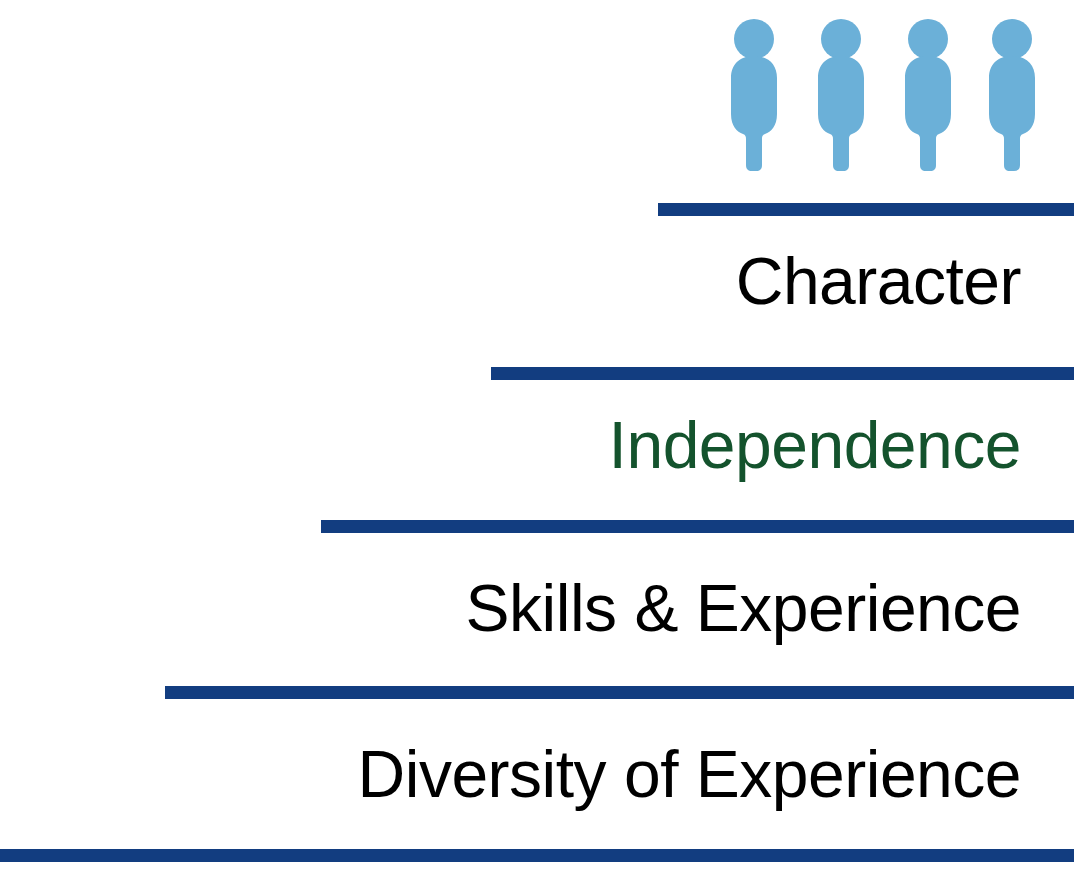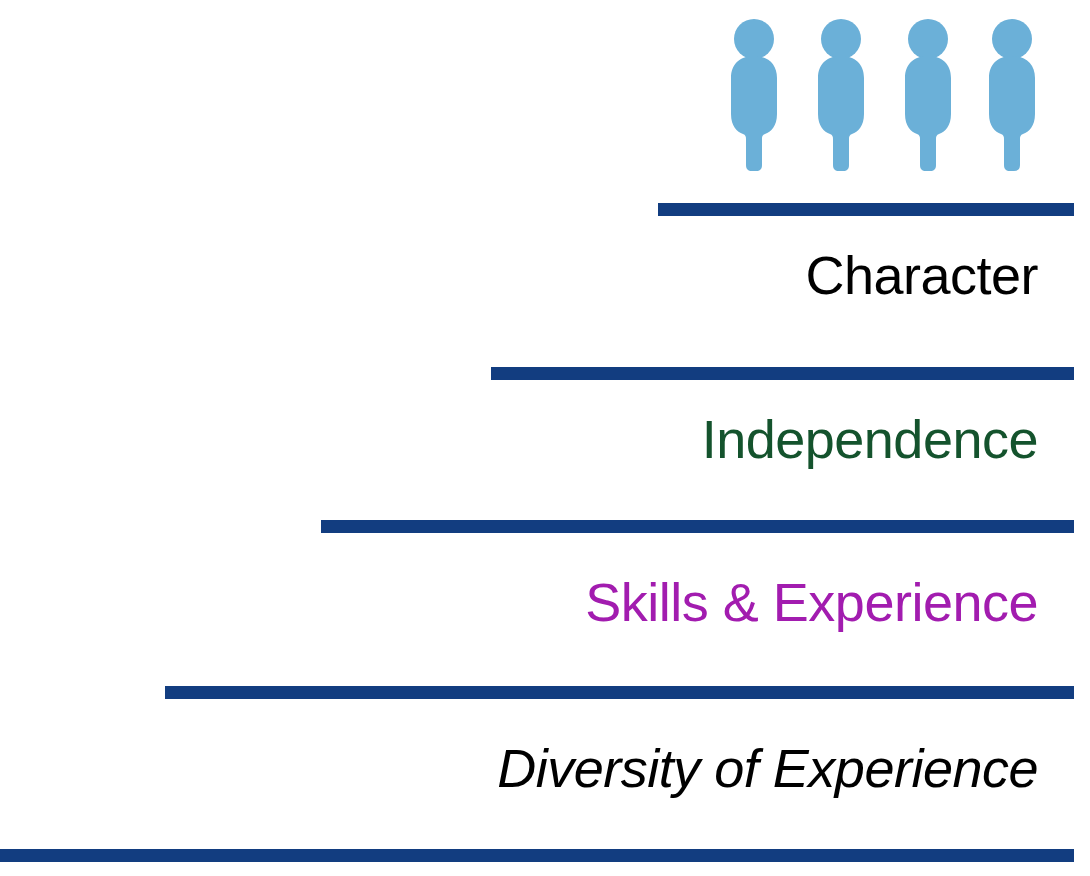--- a/index.html
+++ b/index.html
@@ -39,24 +39,24 @@
   }
 
   
   .step-bar {
     position: absolute;
     height: 13px;
     background: #123D80;
   }
   .step-label {
     position: absolute;
-    right: 52px;
+    right: 69px;
     color: #000000;
     font-family: "Liberation Sans", sans-serif;
-    font-size: 54px;
+    font-size: 66px;
     line-height: 1;
     font-weight: 400;
     white-space: nowrap;
     text-align: right;
     letter-spacing: -0.5px;
   }
 </style>
 </head>
 <body>
 
@@ -88,19 +88,19 @@
         </svg>
       </div>
     </div>
 
   <div id="steps-layer">
       <div class="step-bar" style="left: 658px; top: 203px; right: 16px; background: rgb(18, 61, 128);"></div>
       <div class="step-label" style="top: 248px; color: rgb(0, 0, 0);">Character</div>
       <div class="step-bar" style="left: 491px; top: 367px; right: 16px; background: rgb(18, 61, 128);"></div>
       <div class="step-label" style="top: 412px; color: #14532d;">Independence</div>
       <div class="step-bar" style="left: 321px; top: 520px; right: 16px; background: rgb(18, 61, 128);"></div>
-      <div class="step-label" style="top: 575px; color: #a21caf;">Skills &amp; Experience</div>
+      <div class="step-label" style="top: 575px; color: #000000;">Skills &amp; Experience</div>
       <div class="step-bar" style="left: 165px; top: 686px; right: 16px; background: rgb(18, 61, 128);"></div>
-      <div class="step-label" style="top: 741px; color: rgb(0, 0, 0); font-style: italic;">Diversity of Experience</div>
+      <div class="step-label" style="top: 741px; color: rgb(0, 0, 0);">Diversity of Experience</div>
       <div class="step-bar" style="left: 0px; top: 849px; right: 16px; background: rgb(18, 61, 128);"></div>
     </div>
 
 </div>
 
 </body></html>

